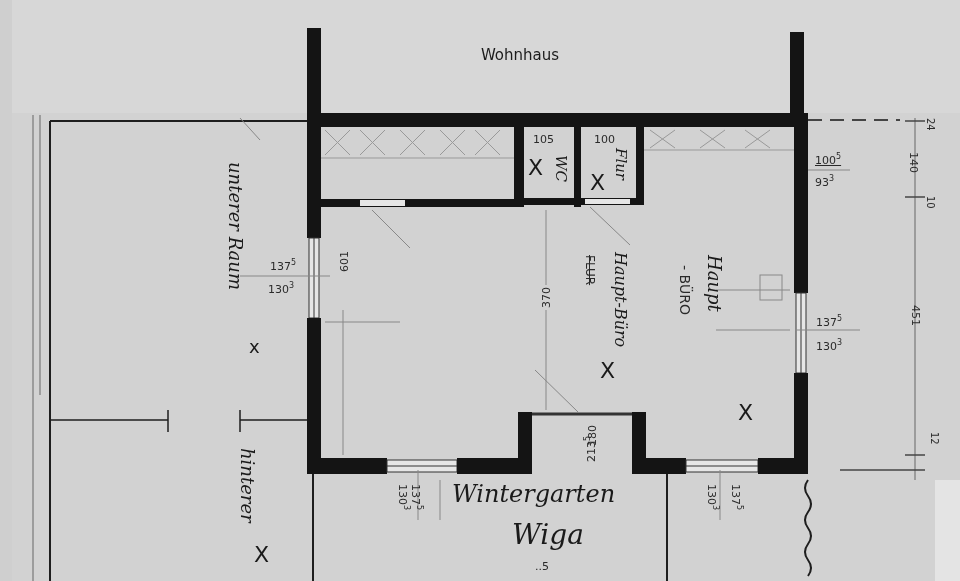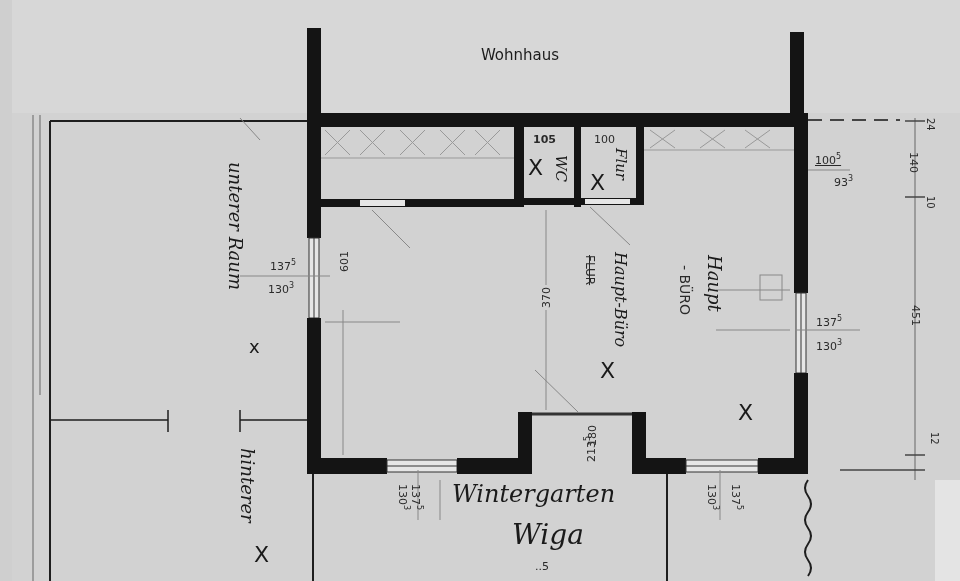--- a/index.html
+++ b/index.html
@@ -120,21 +120,21 @@
   </svg>
 
   <div class="header-title">Wohnhaus</div>
 
   <div class="label hand rot90" style="left:246px;top:162px;font-size:18px;">unterer Raum</div>
   <div class="xmark" style="left:249px;top:336px;font-size:18px;">x</div>
 
   <div class="label hand rot90" style="left:258px;top:448px;font-size:18px;">hinterer</div>
   <div class="xmark" style="left:254px;top:542px;">X</div>
 
-  <div class="label dim" style="left:533px;top:133px;font-weight:bold;">105</div>
+  <div class="label dim" style="left:533px;top:133px;">105</div>
   <div class="xmark" style="left:528px;top:155px;">X</div>
   <div class="label hand rot90" style="left:570px;top:155px;font-size:15px;">WC</div>
 
   <div class="label dim" style="left:594px;top:133px;">100</div>
   <div class="label hand rot90" style="left:630px;top:148px;font-size:15px;">Flur</div>
   <div class="xmark" style="left:590px;top:170px;">X</div>
 
   <div class="label hand rot90" style="left:725px;top:255px;font-size:18px;">Haupt</div>
   <div class="label dim rot90" style="left:693px;top:265px;font-size:14px;">- BÜRO</div>
   <div class="xmark" style="left:738px;top:400px;">X</div>
@@ -143,21 +143,21 @@
   <div class="label hand rot90" style="left:630px;top:252px;font-size:16px;">Haupt-Büro</div>
   <div class="xmark" style="left:600px;top:358px;">X</div>
 
   <div class="label hand" style="left:452px;top:480px;font-size:24px;">Wintergarten</div>
   <div class="label hand" style="left:512px;top:518px;font-size:28px;">Wiga</div>
   <div class="label dim" style="left:535px;top:560px;">..5</div>
 
   <div class="label dim" style="left:815px;top:152px;text-decoration:underline;">
     <span>100</span><sup>5</sup>
   </div>
-  <div class="label dim" style="left:834px;top:174px;">
+  <div class="label dim" style="left:815px;top:174px;">
     <span>93</span><sup>3</sup>
   </div>
 
   <div class="label dim" style="left:816px;top:314px;">
     <span>137</span><sup>5</sup>
   </div>
   <div class="label dim" style="left:816px;top:338px;">
     <span>130</span><sup>3</sup>
   </div>
 

